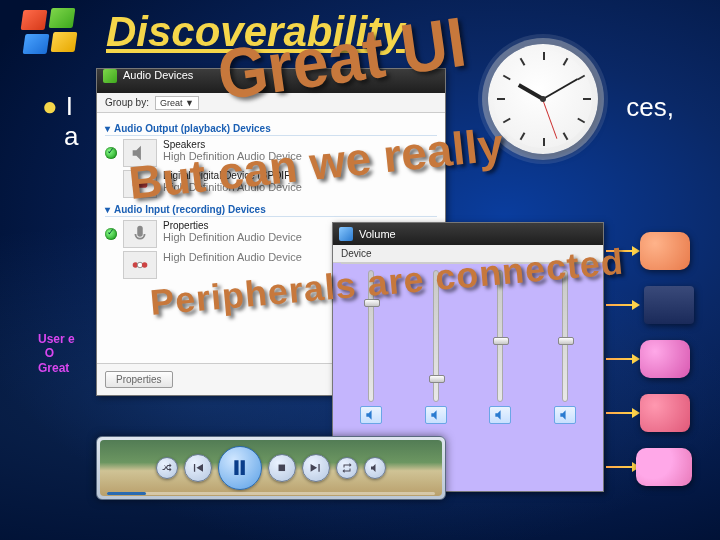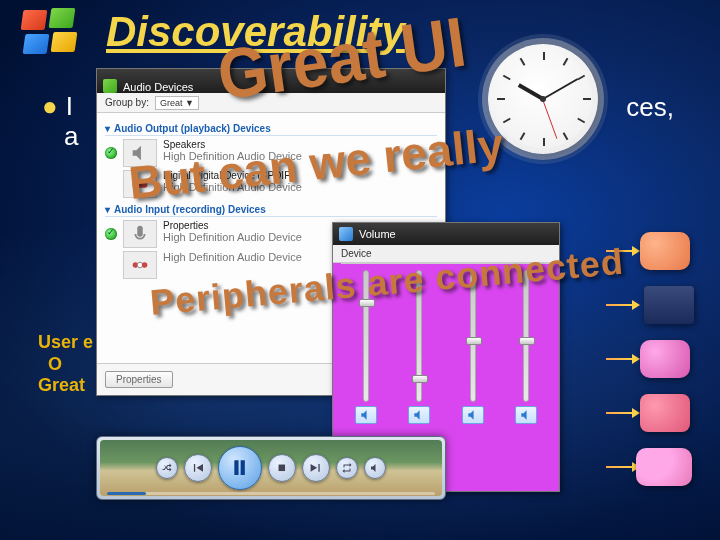--- a/index.html
+++ b/index.html
@@ -11,42 +11,42 @@
   .winlogo div{position:absolute;width:24px;height:20px;border-radius:2px;transform:skewX(-8deg)}
   .wl-r{background:linear-gradient(135deg,#ff6b4a,#d63a1a);left:0;top:2px}
   .wl-g{background:linear-gradient(135deg,#7ed64a,#3fa91e);left:28px;top:0}
   .wl-b{background:linear-gradient(135deg,#4aa3ff,#1a6dd6);left:2px;top:26px}
   .wl-y{background:linear-gradient(135deg,#ffd34a,#e6a800);left:30px;top:24px}
   
   .title{position:absolute;left:106px;top:8px;font-size:42px;font-weight:800;color:#f5d64a;font-style:italic;text-decoration:underline;text-decoration-color:#f5d64a;font-family:Arial,sans-serif}
   
   .body-left{position:absolute;left:42px;top:92px;color:#fff;font-size:26px;line-height:1.15;font-family:Arial,sans-serif}
   .body-left .bullet{color:#f5d64a;margin-right:8px}
-  .side-label{position:absolute;left:38px;top:332px;color:#eab308;font-size:18px;font-weight:700;font-family:Arial,sans-serif;line-height:1.2}
+  .side-label{position:absolute;left:38px;top:332px;color:#d946ef;font-size:12px;font-weight:700;font-family:Arial,sans-serif;line-height:1.2}
   .right-fragment{position:absolute;right:46px;top:92px;color:#fff;font-size:26px;font-family:Arial,sans-serif}
   
   .adwin{position:absolute;left:96px;top:68px;width:350px;height:328px;background:#fdfdfd;border:1px solid #777;box-shadow:2px 2px 6px rgba(0,0,0,.4);font-size:10px}
-  .adwin .titlebar{height:24px;background:linear-gradient(#3c3c3c,#1e1e1e);display:flex;align-items:flex-end;padding:0 6px;color:#fff;font-size:11px;gap:6px}
+  .adwin .titlebar{height:24px;background:linear-gradient(#3c3c3c,#1e1e1e);display:flex;align-items:flex-start;padding:0 6px;color:#fff;font-size:11px;gap:6px}
   .tb-icon{width:14px;height:14px;background:linear-gradient(135deg,#7ed64a,#3fa91e);border-radius:2px}
   .adwin .toolbar{height:20px;background:#f4f4f4;border-bottom:1px solid #ccc;display:flex;align-items:center;padding:0 8px;gap:6px;color:#333}
   .tb-sel{border:1px solid #bbb;background:#fff;padding:0 4px;height:14px;font-size:9px;display:inline-flex;align-items:center}
   .ad-body{padding:4px 8px}
   .ad-section{font-weight:700;color:#1a5fb4;border-bottom:1px solid #d0e0f0;margin:6px 0 3px;padding-bottom:1px;display:flex;align-items:center;gap:4px}
   .ad-row{display:flex;align-items:flex-start;gap:6px;margin:3px 0}
   .ad-ico{width:34px;height:28px;background:#eee;border:1px solid #ccc;display:flex;align-items:center;justify-content:center}
   .ad-ico.speaker svg,.ad-ico.mic svg,.ad-ico.jack svg{width:22px;height:22px}
   .ad-meta{flex:1}
   .ad-name{font-weight:400;color:#222}
   .ad-sub{color:#777;font-size:11px}
   .chk{width:12px;height:12px;border-radius:50%;background:radial-gradient(circle at 35% 35%,#8bff8b,#0a8f0a);box-shadow:inset 0 0 2px #050;align-self:center}
   .chk::after{content:"✓";color:#043;font-size:9px;position:relative;left:2px;top:-2px}
   .adwin .footer{position:absolute;bottom:0;left:0;right:0;height:32px;border-top:1px solid #ccc;background:#f6f6f6;display:flex;align-items:center;padding:0 8px}
   .btn{border:1px solid #9a9a9a;background:linear-gradient(#fdfdfd,#e6e6e6);padding:2px 10px;font-size:10px;color:#666;border-radius:2px}
   
-  .volwin{position:absolute;left:332px;top:222px;width:228px;height:270px;background:#d946ef;border:1px solid #777;box-shadow:2px 2px 6px rgba(0,0,0,.5);font-size:10px}
+  .volwin{position:absolute;left:332px;top:222px;width:272px;height:270px;background:#c4b5fd;border:1px solid #777;box-shadow:2px 2px 6px rgba(0,0,0,.5);font-size:10px}
   .volwin .titlebar{height:22px;background:linear-gradient(#3c3c3c,#1e1e1e);display:flex;align-items:center;padding:0 6px;color:#fff;font-size:11px;gap:6px}
   .vol-menu{height:18px;background:#f0f0f0;border-bottom:1px solid #ccc;display:flex;align-items:center;padding:0 8px;color:#333;font-size:10px}
   .vol-label{padding:6px 10px 2px;color:#333;font-size:10px}
   .vol-sliders{display:flex;justify-content:space-around;padding:6px 6px 4px;height:172px}
   .vslide{display:flex;flex-direction:column;align-items:center;gap:4px}
   .vtrack{width:6px;height:132px;background:linear-gradient(#c8c8c8,#e8e8e8);border:1px solid #aaa;border-radius:3px;position:relative}
   .vthumb{position:absolute;left:-5px;width:16px;height:8px;background:linear-gradient(#fefefe,#c8c8c8);border:1px solid #888;border-radius:2px}
   .vspk{width:22px;height:18px;background:linear-gradient(#eaf4ff,#c8e0ff);border:1px solid #6aa6e6;border-radius:2px;display:flex;align-items:center;justify-content:center}
   .vspk svg{width:14px;height:14px}
   

